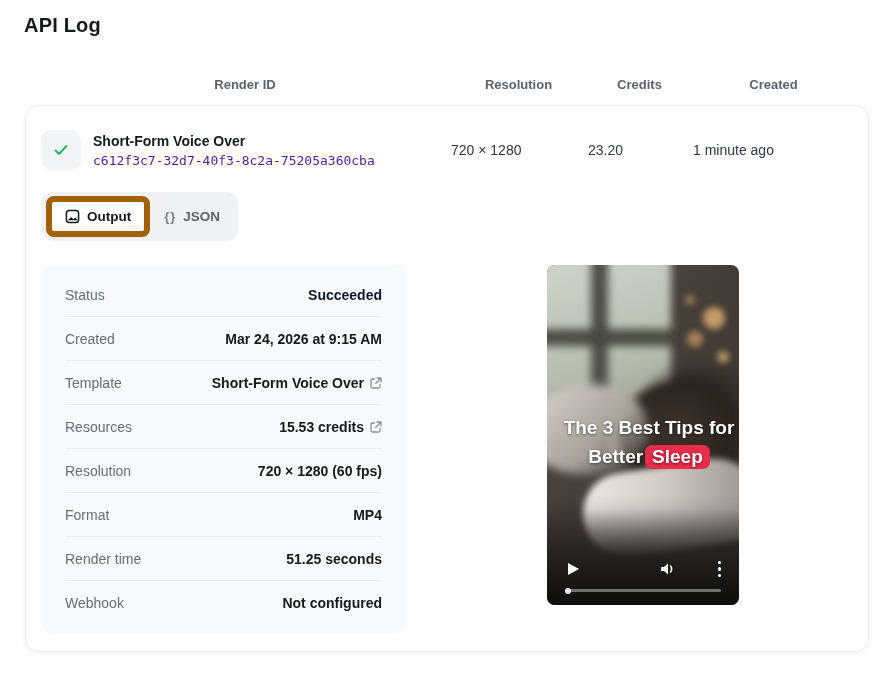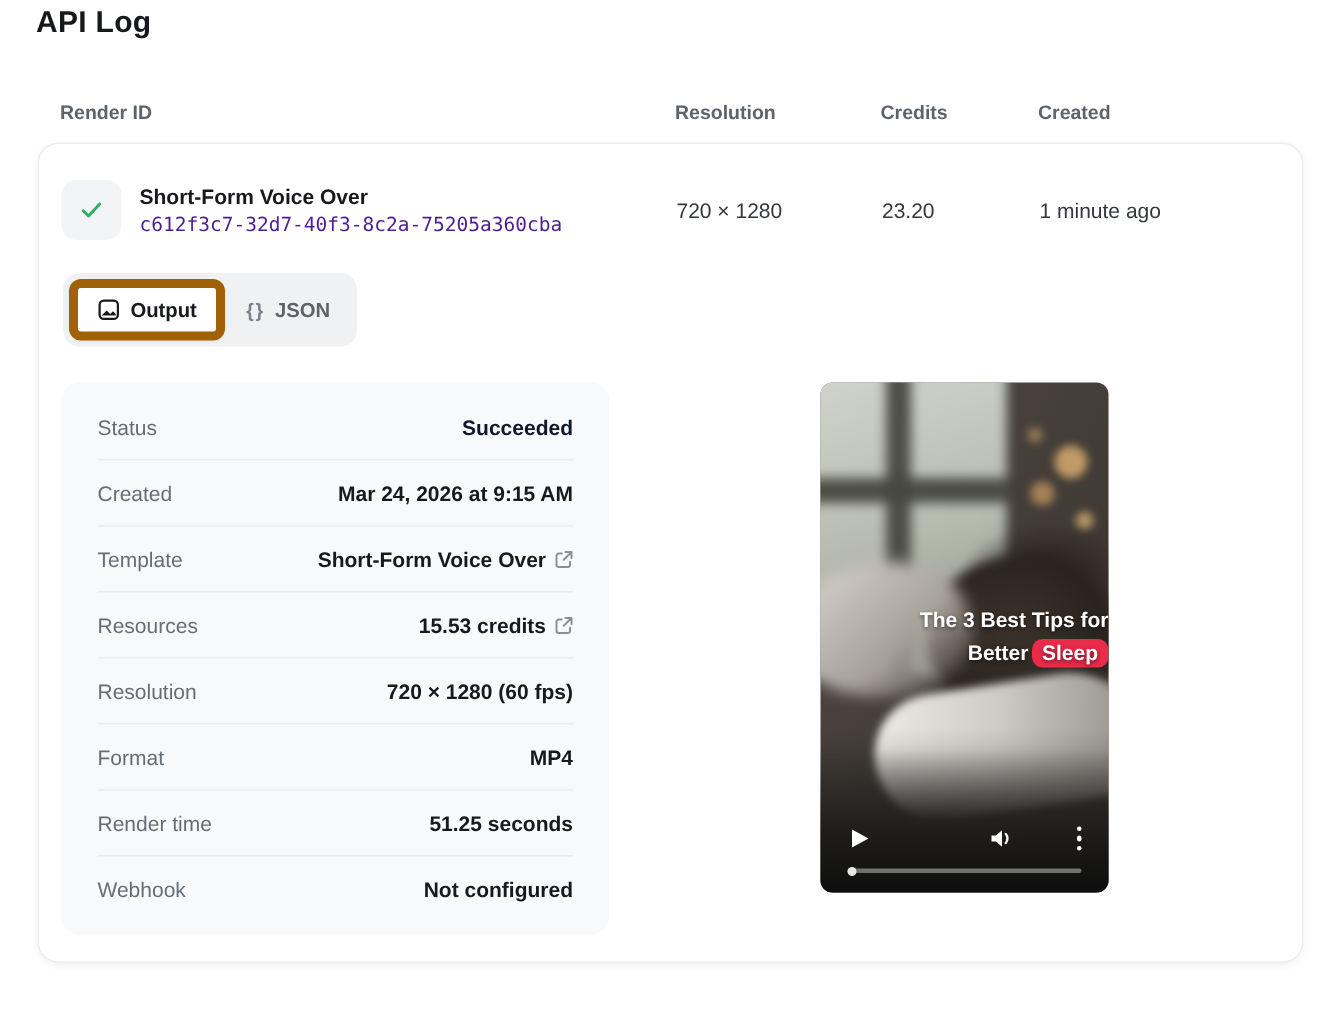--- a/index.html
+++ b/index.html
@@ -1,25 +1,25 @@
 <!DOCTYPE html>
 <html><head>
 <meta charset="utf-8">
 <style>
   * { margin:0; padding:0; box-sizing:border-box; }
   html,body { background:#ffffff; font-family:"Liberation Sans", sans-serif; }
   body { width:894px; height:674px; position:relative; overflow:hidden; }
 
-  .page { padding:2px 24px 0 24px; }
+  .page { padding:12px 24px 0 24px; }
   .page-title { font-size:20px; font-weight:700; color:#17191d; letter-spacing:.2px; padding-left:0; margin-top:2px; }
 
   
   .cols { display:grid; grid-template-columns: 410px 137px 105px 1fr; align-items:center; }
 
-  .table-head { margin:40px 0 0 1px; padding:0 15px; }
+  .table-head { margin:40px 0 0 1px; padding:0 15px;text-align:center; }
   .table-head span { font-size:13px; font-weight:700; color:#5d636b; }
 
   .card {
     margin:13px 1px 0 1px;
     background:#fff;
     border:1px solid #ededee;
     border-radius:14px;
     box-shadow:0 2px 6px rgba(0,0,0,.05);
     padding:24px 15px 16px 15px;
     height:547px;
@@ -104,22 +104,22 @@
     position:absolute; left:36px; top:200px; width:180px; height:86px;
     background:linear-gradient(100deg,#efece6 0%, #cfccc5 45%, #8d8a84 100%);
     border-radius:40px 50px 30px 45px; filter:blur(3px); transform:rotate(-9deg);
   }
   .bed-shape {
     position:absolute; left:-10px; bottom:-14px; width:220px; height:110px;
     background:linear-gradient(to top,#201f1e 0%, #33312f 55%, rgba(51,49,47,0) 100%);
     filter:blur(2px);
   }
   .caption {
-    position:absolute; top:148px; left:12px; right:0; text-align:right;
-    color:#fff; font-weight:700; font-size:14px; line-height:1.55;
+    position:absolute; top:148px; left:12px; right:0; text-align:center;
+    color:#fff; font-weight:700; font-size:19px; line-height:1.55;
     text-shadow:0 1px 3px rgba(0,0,0,.55); z-index:3;
   }
   .caption .hl {
     color:#fff; padding:1px 7px 2px 7px; border-radius:7px; margin-left:2px;
   }
   .vid-shade {
     position:absolute; left:0; right:0; bottom:0; height:110px; z-index:2;
     background:linear-gradient(to top, rgba(0,0,0,.6) 0%, rgba(0,0,0,.25) 55%, rgba(0,0,0,0) 100%);
   }
   .controls {

